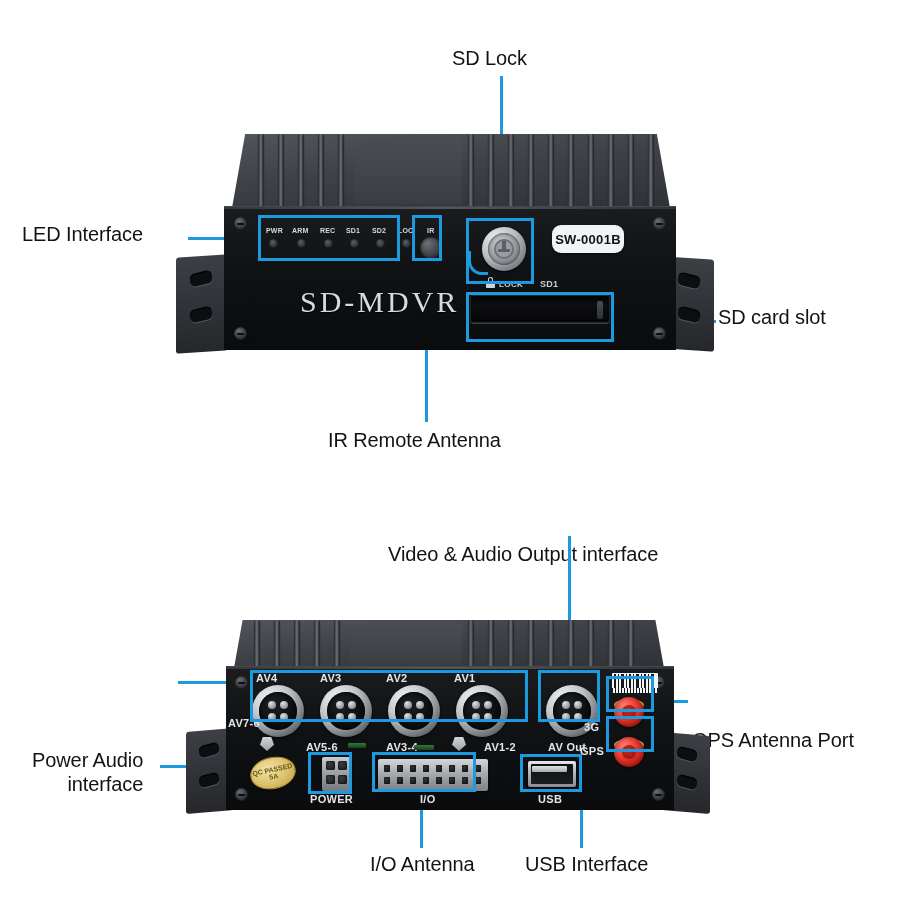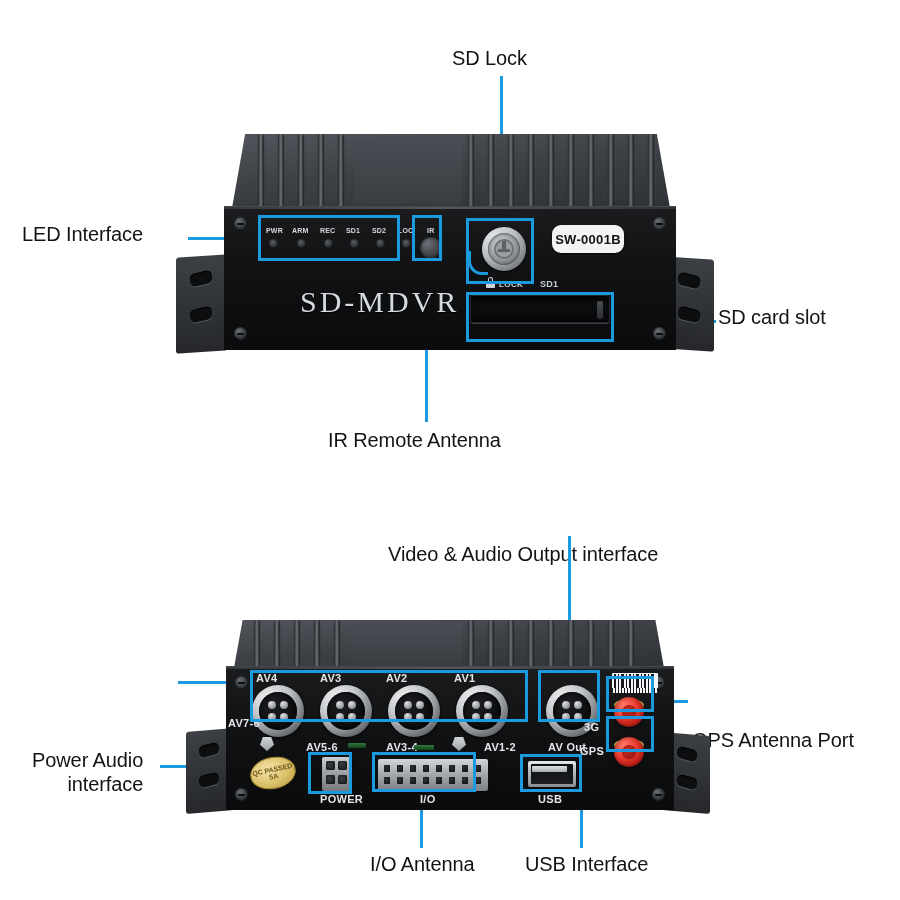--- a/index.html
+++ b/index.html
@@ -486,21 +486,21 @@
       <div class="qcseal" style="left:24px;top:90px;width:46px;height:32px;">QC
 PASSED
 5A</div>
 
       <div class="pwrconn" style="left:96px;top:90px;width:30px;height:34px;">
         <div class="cell" style="left:4px;top:4px;"></div>
         <div class="cell" style="left:16px;top:4px;"></div>
         <div class="cell" style="left:4px;top:18px;"></div>
         <div class="cell" style="left:16px;top:18px;"></div>
       </div>
-      <div class="connlabel" style="left:94px;top:126px;">POWER</div>
+      <div class="connlabel" style="left:84px;top:126px;">POWER</div>
 
       <div class="ioconn" style="left:152px;top:92px;width:110px;height:32px;">
         <div class="iohole" style="left:6px;top:6px;"></div>
           <div class="iohole" style="left:19px;top:6px;"></div>
         <div class="iohole" style="left:32px;top:6px;"></div>
           <div class="iohole" style="left:45px;top:6px;"></div>
         <div class="iohole" style="left:58px;top:6px;"></div>
           <div class="iohole" style="left:71px;top:6px;"></div>
         <div class="iohole" style="left:84px;top:6px;"></div>
           <div class="iohole" style="left:97px;top:6px;"></div>

